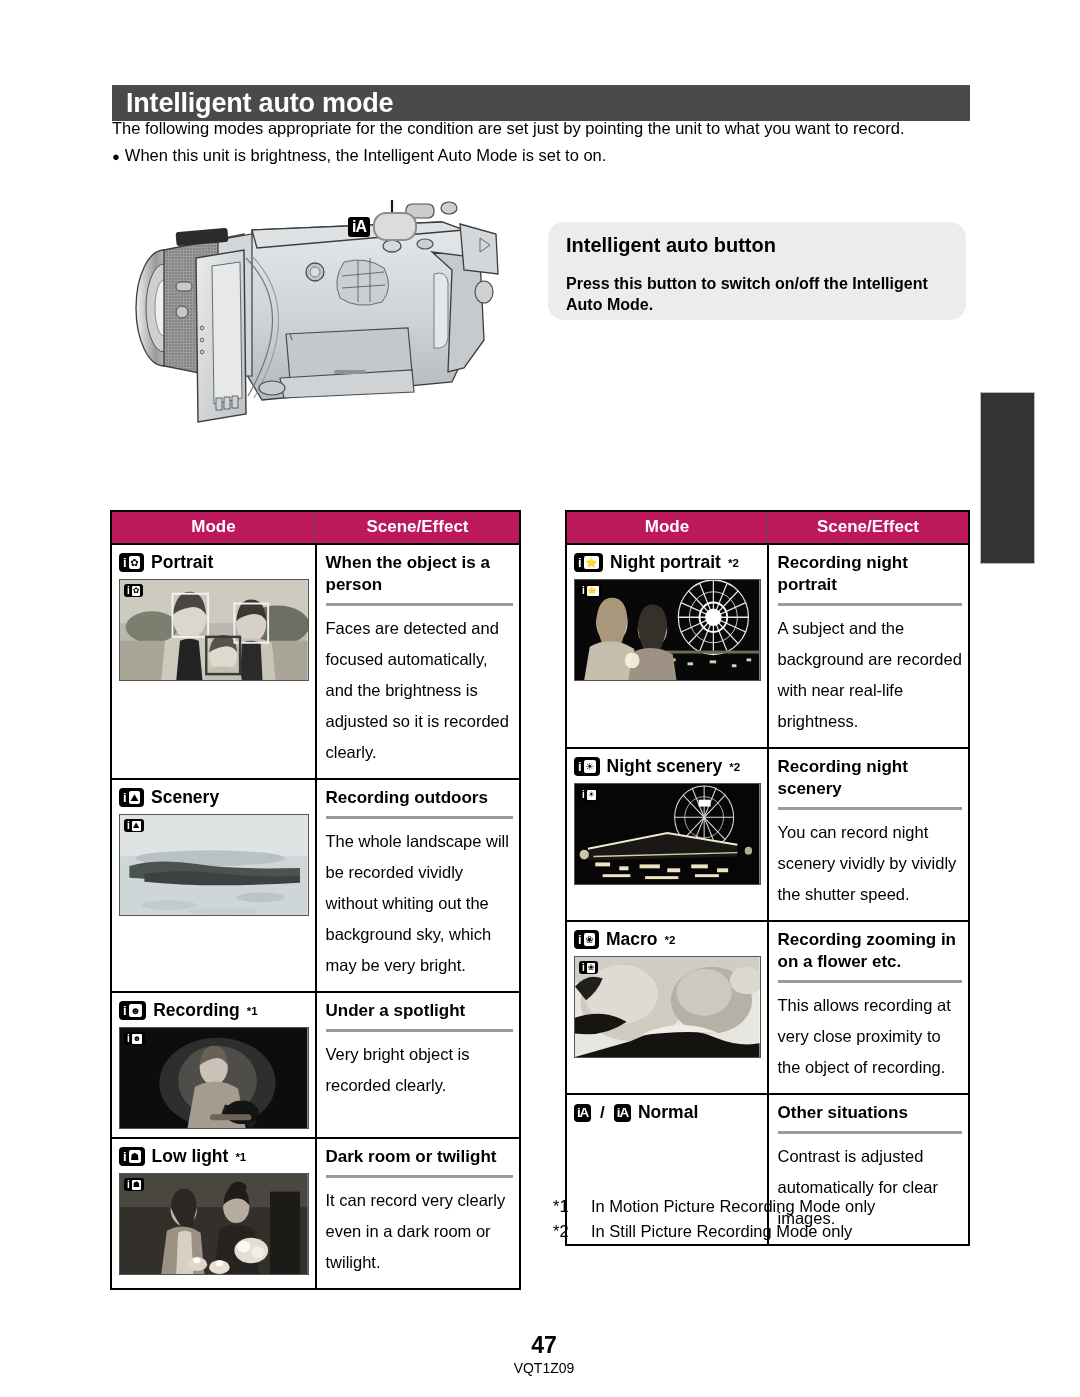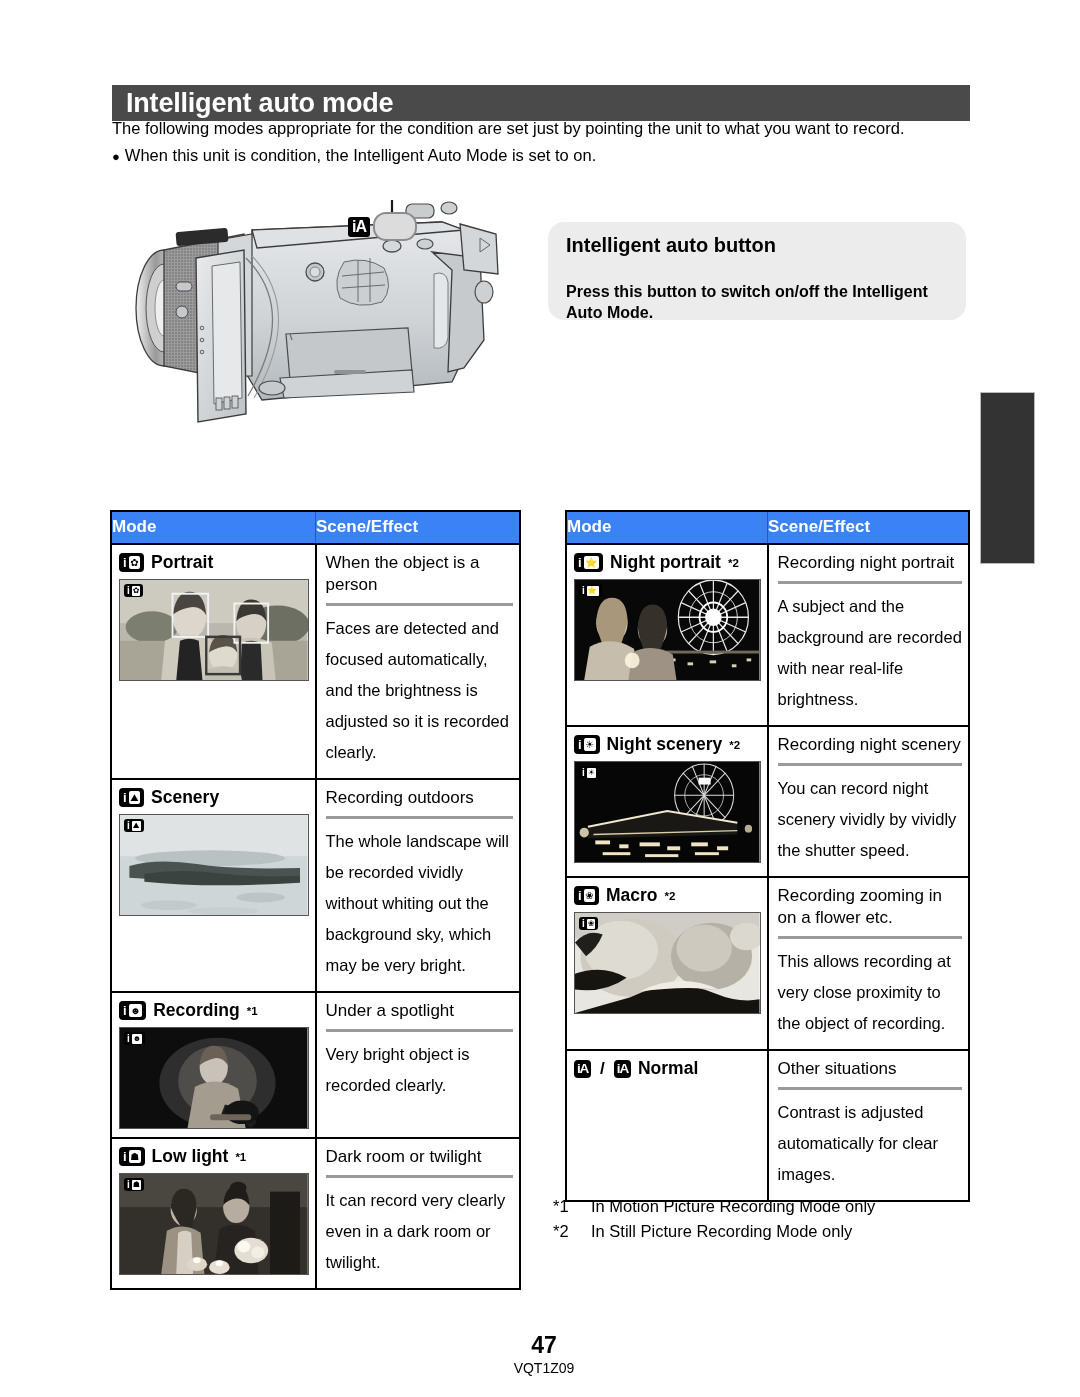--- a/index.html
+++ b/index.html
@@ -101,21 +101,21 @@
     width: 418px;
     height: 98px;
     background: #ececec;
     border-radius: 16px;
     padding: 12px 18px 0 18px;
     box-sizing: border-box;
   }
   .callout-box .cb-title {
     font-size: 20px;
     font-weight: bold;
-    margin-bottom: 24px;
+    margin-bottom: 16px;
   }
   .callout-box .cb-body {
     font-size: 16px;
     font-weight: bold;
     line-height: 21px;
   }
 
   
   .edge-tab {
     position: absolute;
@@ -137,26 +137,26 @@
   }
   .mode-table.left  { left: 110px; top: 510px; width: 411px; }
   .mode-table.right { left: 565px; top: 510px; width: 405px; }
 
   .mode-table table {
     border-collapse: collapse;
     width: 100%;
     table-layout: fixed;
   }
   .mode-table th {
-    background: #3b82f6;
+    background: #be185d;
     color: #fff;
     font-size: 17px;
     font-weight: bold;
     padding: 5px 0 6px 0;
-    text-align: left;
+    text-align: center;
   }
   .mode-table th.col-mode { border-right: 1px solid #555; }
   .mode-table td {
     border-top: 2px solid #000;
     border-right: 2px solid #000;
     vertical-align: top;
     padding: 0;
   }
   .mode-table td:last-child { border-right: none; }
   .mode-table td.cell-mode { width: 52.5%; padding: 7px 6px 8px 7px; }
@@ -243,21 +243,21 @@
     z-index: 5;
   }
   .thumb .osd .i-letter { color:#fff; font-size:10px; font-weight:bold; line-height:11px;}
   .thumb .osd .glyph-box {
     background:#fff; color:#000; font-size:8px; line-height:10px;
     padding:0 1px; border-radius:1px;
   }
 
   .effect-title {
     font-size: 17px;
-    font-weight: normal;
+    font-weight: bold;
     line-height: 22px;
     margin-bottom: 7px;
   }
   .effect-rule {
     border: none;
     border-top: 3px solid #9a9a9a;
     margin: 0 0 7px 0;
   }
   .effect-body {
     font-size: 16.5px;
@@ -297,21 +297,21 @@
 <body>
 
 <div class="page-header-bar">
   <div class="title">Intelligent auto mode</div>
 </div>
 
 <div class="intro">
   <div>The following modes appropriate for the condition are set just by pointing the unit to what you want to record.</div>
   <div class="bullet-line">
     <span class="bullet-dot">●</span>
-    <span>When this unit is condition, the Intelligent Auto Mode is set to on.</span>
+    <span>When this unit is brightness, the Intelligent Auto Mode is set to on.</span>
   </div>
 </div>
 
 <div class="illustration">
   <svg width="420" height="290" viewBox="0 0 420 290">
     <defs>
       <linearGradient id="bodyG" x1="0" y1="0" x2="0" y2="1">
         <stop offset="0%" stop-color="#e6e8ea"></stop>
         <stop offset="55%" stop-color="#cfd3d6"></stop>
         <stop offset="100%" stop-color="#b3b8bc"></stop>

